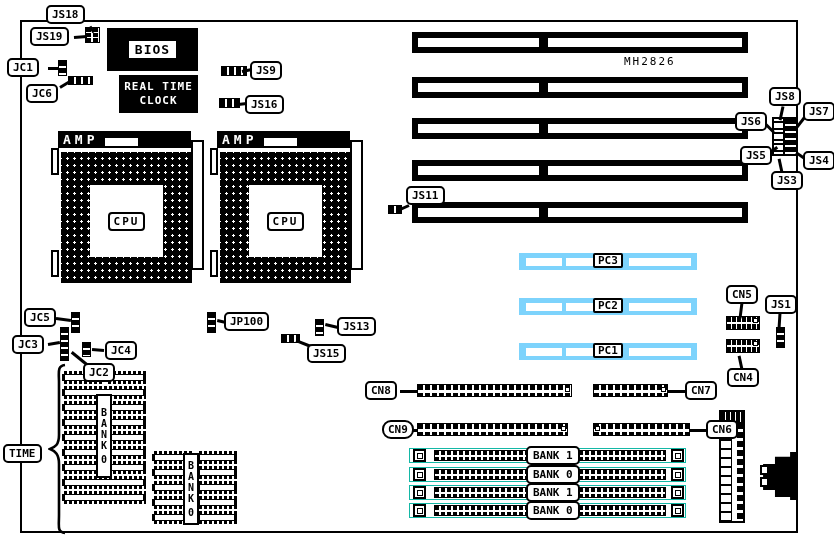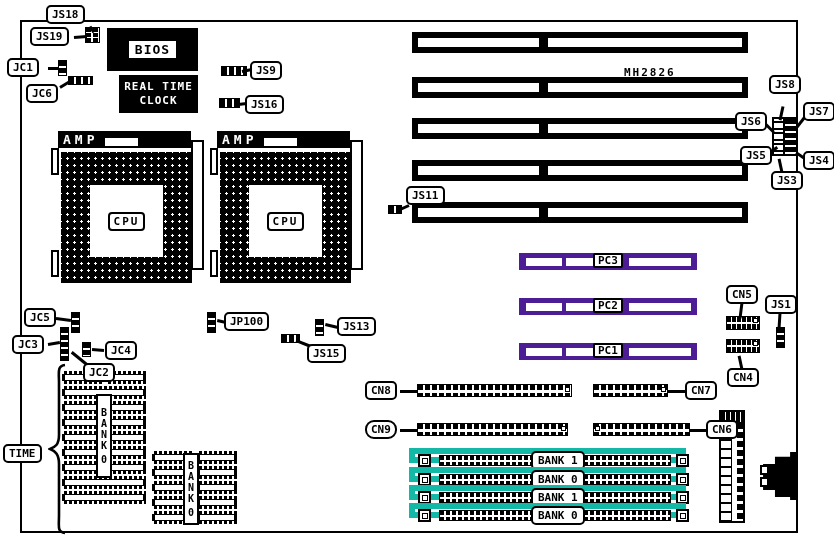--- a/index.html
+++ b/index.html
@@ -22,21 +22,21 @@
             background:repeating-linear-gradient(180deg,#fff 0 2px,#000 2px 4px,#fff 4px 9px,#000 9px 11px);}
   .jumper-block .bcol-r{flex:1;background:#000;
             background-image:repeating-linear-gradient(180deg,transparent 0 5px,#fff 5px 7px);}
   .black-box{position:absolute;background:#000;z-index:1;display:flex;align-items:center;justify-content:center;flex-direction:column;}
   .bios-inner{background:#fff;border:1px solid #000;color:#000;font:bold 13px "DejaVu Sans Mono",monospace;
             padding:1px 6px;letter-spacing:1px;}
   .rtc-line{color:#fff;font:bold 11px "DejaVu Sans Mono",monospace;letter-spacing:1px;line-height:14px;}
   .model-text{position:absolute;font:11px "DejaVu Sans Mono",monospace;letter-spacing:2px;color:#000;z-index:1;}
   .isa-slot{position:absolute;background:#000;z-index:1;}
   .isa-slot .wrect{position:absolute;background:#fff;}
-  .pci-slot{position:absolute;background:#4c1d95;z-index:1;}
+  .pci-slot{position:absolute;background:#7dd3fc;z-index:1;}
   .pci-slot .wrect{position:absolute;background:#fff;}
   .slot-label{position:absolute;background:#fff;border:2px solid #000;border-radius:2px;
             font:bold 11px "DejaVu Sans Mono",monospace;padding:0 3px;line-height:12px;z-index:2;}
   .cpu-header{position:absolute;background:#000;z-index:1;color:#fff;}
   .cpu-header .amp-text{position:absolute;left:5px;top:1px;font:bold 13px "DejaVu Sans Mono",monospace;
             letter-spacing:4px;border-bottom:1px solid #fff;padding-bottom:1px;}
   .cpu-header .hrect{position:absolute;left:47px;top:7px;width:33px;height:8px;background:#fff;}
   .pin-grid{position:absolute;background-color:#000;z-index:1;
             background-image:radial-gradient(circle,#fff 1.1px,rgba(0,0,0,0) 1.3px);
             background-size:7px 7px;background-position:3px 3px;text-align:center;}
@@ -46,21 +46,21 @@
   .cpu-lever{position:absolute;background:#fff;border:2px solid #000;z-index:0;}
   .cpu-tab{position:absolute;background:#fff;border:2px solid #000;z-index:0;}
   .stripe-conn{position:absolute;border:1px solid #000;z-index:2;
             background-image:linear-gradient(180deg,rgba(0,0,0,0) 0 5px,#fff 5px 8px,rgba(0,0,0,0) 8px),
                              repeating-linear-gradient(90deg,#000 0 5px,#fff 5px 7px);}
   .stripe-conn .endsq{position:absolute;top:2px;width:5px;height:5px;background:#fff;border:1px solid #000;}
   .grid-conn{position:absolute;background:#000;border:1px solid #000;z-index:2;
             background-image:repeating-linear-gradient(90deg,rgba(0,0,0,0) 0 4px,#fff 4px 5px),
                              linear-gradient(180deg,rgba(0,0,0,0) 0 5px,#fff 5px 7px,rgba(0,0,0,0) 7px);}
   .grid-conn .endsq{position:absolute;top:1px;right:1px;width:5px;height:5px;background:#fff;border:1px solid #000;}
-  .simm-slot{position:absolute;border:6px solid #14b8a6;background:#fff;z-index:1;}
+  .simm-slot{position:absolute;border:1px solid #14b8a6;background:#fff;z-index:1;}
   .simm-cap{position:absolute;top:0px;width:13px;height:13px;border:2px solid #000;background:#fff;}
   .simm-cap::after{content:"";position:absolute;left:2px;top:2px;width:4px;height:4px;border:1px solid #000;}
   .simm-bar{position:absolute;left:24px;top:1px;width:232px;height:11px;border:1px solid #000;
             background-image:linear-gradient(180deg,rgba(0,0,0,0) 0 4px,#fff 4px 6px,rgba(0,0,0,0) 6px),
                              repeating-linear-gradient(90deg,#000 0 4px,#fff 4px 6px);}
   .simm-label{position:absolute;left:116px;top:-3px;background:#fff;border:2px solid #000;border-radius:5px;
             font:bold 11px "DejaVu Sans Mono",monospace;padding:1px 5px;line-height:13px;z-index:3;}
   .chip-row{position:absolute;display:flex;gap:4px;z-index:1;}
   .chip{position:relative;height:13px;background-color:#000;flex:1;
         background-image:repeating-linear-gradient(90deg,#fff 0 2px,rgba(0,0,0,0) 2px 5px),
@@ -90,21 +90,21 @@
 
   <div class="black-box" style="left:119px;top:75px;width:79px;height:38px;">
     <div class="rtc-line">REAL TIME</div>
     <div class="rtc-line">CLOCK</div>
   </div>
 
   <div class="black-box" style="left:107px;top:28px;width:91px;height:43px;">
     <span class="bios-inner">BIOS</span>
   </div>
 
-  <div class="model-text" style="left:624px;top:66px;font-weight:bold;">MH2826</div>
+  <div class="model-text" style="left:624px;top:55px;">MH2826</div>
 
   <div class="pwr-conn" style="left:719px;top:410px;width:26px;height:113px;">
     <div class="pwr-top"></div>
     <div class="pwr-left"></div>
     <div class="pwr-right"></div>
   </div>
 
   <div class="kbd-conn" style="left:762px;top:452px;width:36px;height:48px;"></div>
   <div class="kbd-pin" style="left:760px;top:465px;"></div>
   <div class="kbd-pin" style="left:760px;top:477px;"></div>
@@ -120,21 +120,21 @@
       <div class="callout" style="position: absolute; left: 30px; top: 27px;">JS19</div>
       <div class="ptr" style="position: absolute; left: 48px; top: 67px; width: 11px; transform: rotate(0rad);"></div>
       <div class="callout" style="position: absolute; left: 7px; top: 58px;">JC1</div>
       <div class="ptr" style="position: absolute; left: 60px; top: 86px; width: 11.6619px; transform: rotate(-0.54042rad);"></div>
       <div class="callout" style="position: absolute; left: 26px; top: 84px;">JC6</div>
       <div class="ptr" style="position: absolute; left: 242px; top: 70px; width: 10.198px; transform: rotate(-0.197396rad);"></div>
       <div class="callout" style="position: absolute; left: 250px; top: 61px;">JS9</div>
       <div class="ptr" style="position: absolute; left: 238px; top: 103px; width: 9.05539px; transform: rotate(-0.110657rad);"></div>
       <div class="callout" style="position: absolute; left: 245px; top: 95px;">JS16</div>
       <div class="ptr" style="position: absolute; left: 783px; top: 105px; width: 14.3178px; transform: rotate(1.78189rad);"></div>
-      <div class="callout" style="position: absolute; left: 769px; top: 75px;">JS8</div>
+      <div class="callout" style="position: absolute; left: 769px; top: 87px;">JS8</div>
       <div class="ptr" style="position: absolute; left: 806px; top: 114px; width: 16.4012px; transform: rotate(2.22649rad);"></div>
       <div class="callout" style="position: absolute; left: 803px; top: 102px;">JS7</div>
       <div class="ptr" style="position: absolute; left: 766px; top: 123px; width: 11.3137px; transform: rotate(0.785398rad);"></div>
       <div class="callout" style="position: absolute; left: 735px; top: 112px;">JS6</div>
       <div class="ptr" style="position: absolute; left: 770px; top: 151px; width: 8.60233px; transform: rotate(-0.620249rad);"></div>
       <div class="callout" style="position: absolute; left: 740px; top: 146px;">JS5</div>
       <div class="ptr" style="position: absolute; left: 806px; top: 158px; width: 12.2066px; transform: rotate(-2.53087rad);"></div>
       <div class="callout" style="position: absolute; left: 803px; top: 151px;">JS4</div>
       <div class="ptr" style="position: absolute; left: 782px; top: 171px; width: 14.3178px; transform: rotate(-1.78189rad);"></div>
       <div class="callout" style="position: absolute; left: 771px; top: 171px;">JS3</div>
@@ -157,21 +157,21 @@
       <div class="callout" style="position: absolute; left: 3px; top: 444px;">TIME</div>
       <div class="ptr" style="position: absolute; left: 742px; top: 301px; width: 16.1245px; transform: rotate(1.69515rad);"></div>
       <div class="callout" style="position: absolute; left: 726px; top: 285px;">CN5</div>
       <div class="ptr" style="position: absolute; left: 780px; top: 311px; width: 17.0294px; transform: rotate(1.62955rad);"></div>
       <div class="callout" style="position: absolute; left: 765px; top: 295px;">JS1</div>
       <div class="ptr" style="position: absolute; left: 742px; top: 368px; width: 14.3178px; transform: rotate(-1.78189rad);"></div>
       <div class="callout" style="position: absolute; left: 727px; top: 368px;">CN4</div>
       <div class="ptr" style="position: absolute; left: 400px; top: 390px; width: 18px; transform: rotate(0rad);"></div>
       <div class="callout" style="position: absolute; left: 365px; top: 381px;">CN8</div>
       <div class="ptr" style="position: absolute; left: 400px; top: 429px; width: 18px; transform: rotate(0rad);"></div>
-      <div class="callout" style="position: absolute; left: 365px; top: 420px; border-radius: 9px;">CN9</div>
+      <div class="callout" style="position: absolute; left: 382px; top: 420px; border-radius: 9px;">CN9</div>
       <div class="ptr" style="position: absolute; left: 686px; top: 390px; width: 19px; transform: rotate(3.14159rad);"></div>
       <div class="callout" style="position: absolute; left: 685px; top: 381px;">CN7</div>
       <div class="ptr" style="position: absolute; left: 707px; top: 429px; width: 18px; transform: rotate(3.14159rad);"></div>
       <div class="callout" style="position: absolute; left: 706px; top: 420px;">CN6</div>
       <div class="jumper-grid" style="position: absolute; left: 85px; top: 27px; width: 15px; height: 16px;"></div>
       <div class="jumper-v" style="position: absolute; left: 58px; top: 60px; width: 9px; height: 16px;"></div>
       <div class="jumper-h" style="position: absolute; left: 68px; top: 76px; width: 25px; height: 9px;"></div>
       <div class="jumper-h" style="position: absolute; left: 221px; top: 66px; width: 26px; height: 10px;"></div>
       <div class="jumper-h" style="position: absolute; left: 219px; top: 98px; width: 21px; height: 10px;"></div>
       <div class="jumper-h" style="position: absolute; left: 388px; top: 205px; width: 14px; height: 9px;"></div>

